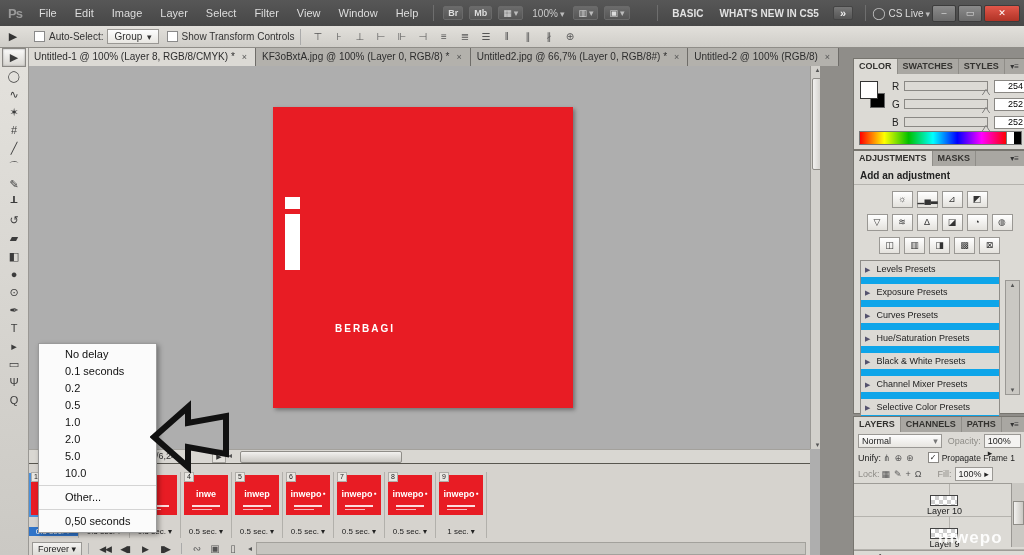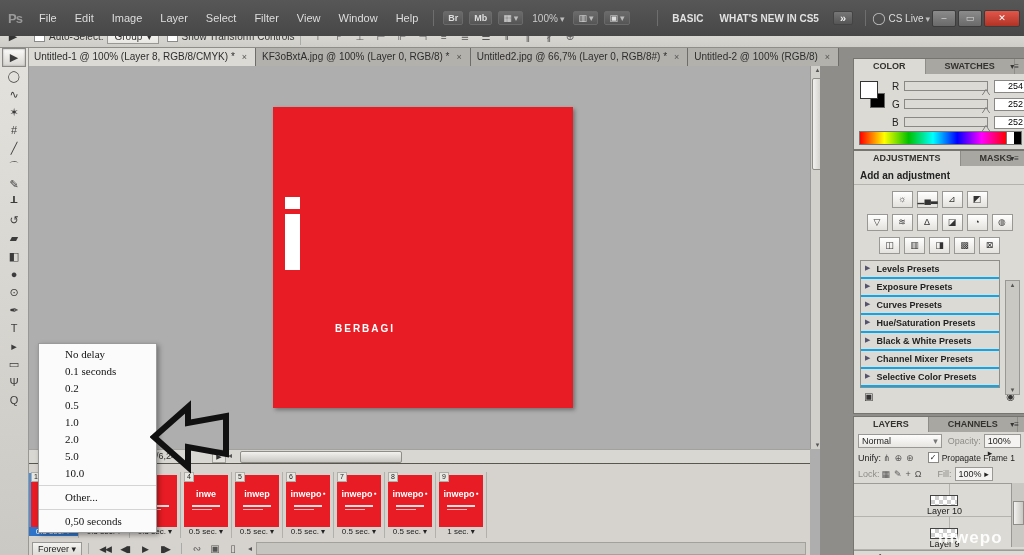--- a/index.html
+++ b/index.html
@@ -3,21 +3,21 @@
 <meta charset="utf-8">
 <style>
   html,body{margin:0;padding:0;}
   body{width:1024px;height:555px;position:relative;overflow:hidden;
        font-family:"Liberation Sans","DejaVu Sans",sans-serif;background:#aeaeae;
        -webkit-font-smoothing:antialiased;}
   .ab{position:absolute;}
   .nosel{user-select:none;}
 
   
-  .titlebar{left:0;top:0;width:1024px;height:36px;background:linear-gradient(#575757,#474747);
+  .titlebar{left:0;top:0;width:1024px;height:26px;background:linear-gradient(#575757,#474747);
             color:#dedede;font-size:11px;display:flex;align-items:center;z-index:10;}
   .pslogo{width:30px;text-align:center;color:#9a9a9a;font-weight:bold;font-size:13px;letter-spacing:-1px;}
   .menu-item{padding:16px 9px;line-height:26px;cursor:default;}
   .tb-sep{width:1px;height:16px;background:#6e6e6e;margin:0 6px;}
   .appicon{border:1px solid #6a6a6a;border-radius:2px;background:linear-gradient(#6b6b6b,#555);
            font-size:9px;font-weight:bold;padding:1px 4px;margin:0 3px;color:#ddd;}
   .ddico{font-size:9px;color:#bbb;margin-left:2px;}
   .ws-btn{font-size:10px;font-weight:bold;padding:0 8px;color:#e2e2e2;}
   .chev-btn{background:linear-gradient(#777,#555);border:1px solid #444;border-radius:2px;
             padding:0 6px;font-weight:bold;color:#eee;margin:0 6px;}
@@ -65,48 +65,48 @@
              font-size:9px;color:#333;z-index:4;}
   .hthumb{left:212px;top:1px;width:160px;height:10px;background:linear-gradient(#f2f1ef,#c9c7c2);border:1px solid #8f8d88;border-radius:2px;}
 
   
   .timeline{left:28px;top:462px;width:782px;height:93px;background:#d6d3ce;border-top:2px solid #58564f;z-index:3;}
   .frames{left:0px;top:8px;display:flex;}
   .frame{width:50px;height:66px;position:relative;border-right:1px solid #b2b0ab;}
   .frame.sel .fbox{outline:2px solid #4a90d9;}
   .ftag{position:absolute;left:3px;top:0px;background:#e9e7e2;border:1px solid #b0aea9;color:#222;
         font-size:7px;padding:0 2px;z-index:2;line-height:8px;}
-  .fbox{position:absolute;left:3px;top:3px;width:44px;height:52px;background:#e81c24;}
+  .fbox{position:absolute;left:3px;top:3px;width:44px;height:40px;background:#e81c24;}
   .ftext{position:absolute;left:0;top:14px;width:100%;text-align:center;color:#fff;font-weight:bold;font-size:9px;letter-spacing:0;}
   .frame.dot .ftext::after{content:"●";font-size:5px;vertical-align:2px;margin-left:1px;}
   .fsub{position:absolute;left:8px;top:30px;width:28px;height:2px;background:rgba(255,255,255,.85);}
   .fsub2{position:absolute;left:8px;top:34px;width:20px;height:1px;background:rgba(255,255,255,.7);}
   .fdelay{position:absolute;left:0;bottom:2px;width:100%;text-align:center;font-size:8px;color:#222;}
   .frame.sel .fdelay{background:#2f74c9;color:#fff;}
   .loopbar{left:0;top:76px;width:782px;height:17px;display:flex;align-items:center;font-size:9px;color:#222;}
   .loopdd{border:1px solid #9a9894;background:linear-gradient(#f4f3f1,#dedcd7);padding:0 5px;margin-left:4px;height:12px;line-height:12px;}
   .pbtn{width:20px;text-align:center;font-size:9px;color:#333;letter-spacing:-1px;}
   .tlico{width:18px;text-align:center;font-size:10px;color:#555;}
   .tltrack{flex:1;height:11px;background:#c7c5c0;border:1px solid #a3a19c;margin:0 4px;}
 
   
   .delaymenu{left:38px;top:343px;width:117px;background:#fbfbfb;border:1px solid #9a9a9a;
              box-shadow:2px 2px 5px rgba(0,0,0,.35);z-index:50;padding:2px 0;}
-  .dm-item{font-size:11px;color:#111;padding:2px 8px 2px 26px;line-height:13px;font-family:Liberation Serif, serif;}
+  .dm-item{font-size:11px;color:#111;padding:2px 8px 2px 26px;line-height:13px;}
   .dm-item.sep{border-top:1px solid #d4d4d4;margin-top:3px;padding-top:5px;}
   .bigarrow{left:150px;top:398px;z-index:60;}
 
   
   .dockbg{left:820px;top:47px;width:204px;height:508px;background:#8f8d89;z-index:2;}
   .dockstrip{left:822px;top:58px;width:30px;height:497px;background:#b5b3ae;border:1px solid #8f8d88;}
   .dico{width:22px;height:22px;margin:5px auto;border:1px solid #9a9894;background:linear-gradient(#e8e6e1,#cfcdc8);
         text-align:center;line-height:22px;font-size:11px;color:#333;}
   .panel{left:853px;width:171px;background:#dcdad5;border:1px solid #77756f;}
   .ptabs{height:15px;background:#a9a7a2;display:flex;font-size:9px;font-weight:bold;color:#33322f;}
-  .ptab{padding:1px 19px;line-height:13px;background:#a9a7a2;border-right:1px solid #8f8d88;}
+  .ptab{padding:1px 5px;line-height:13px;background:#a9a7a2;border-right:1px solid #8f8d88;}
   .ptab.active{background:#dcdad5;}
   .pmenu{margin-left:auto;padding:1px 4px;font-size:8px;color:#333;}
 
   
   .chrow{position:absolute;left:38px;height:14px;display:flex;align-items:center;}
   .chlabel{width:12px;font-size:10px;color:#222;}
   .chtrack{width:82px;height:8px;border:1px solid #8a8884;position:relative;}
   .chmark{position:absolute;right:-3px;bottom:-6px;width:0;height:0;border-left:4px solid transparent;
           border-right:4px solid transparent;border-bottom:6px solid #dcdad5;filter:drop-shadow(0 -1px 0 #555);}
   .chval{width:26px;height:11px;border:1px solid #8a8884;background:#fff;font-size:9px;text-align:right;
@@ -115,21 +115,21 @@
             background:linear-gradient(to right,#ff0000,#ffff00,#00c000,#00ffff,#0000ff,#ff00ff,#ff0000);}
   .speccap{position:absolute;right:-16px;top:-1px;width:14px;height:12px;border:1px solid #777;
            background:linear-gradient(to right,#fff 50%,#000 50%);}
 
   
   .adjtitle{font-size:10px;font-weight:bold;color:#222;padding:4px 6px 3px 6px;border-bottom:1px solid #b5b3ae;}
   .adjrow{display:flex;justify-content:center;margin:6px 0;}
   .aico{width:19px;height:15px;border:1px solid #9a9894;background:linear-gradient(#fff,#e4e2dd);
         margin:0 2px;text-align:center;font-size:9px;line-height:15px;color:#333;}
   .presets{margin:4px 6px 0 6px;border:1px solid #8f8d88;background:#dcdad5;width:138px;}
-  .preset{border-bottom:2px solid #0ea5e9;font-size:9px;color:#222;padding:3px 4px;display:flex;align-items:flex-start;font-weight:bold;}
+  .preset{border-bottom:7px solid #0ea5e9;font-size:9px;color:#222;padding:3px 4px;display:flex;align-items:flex-end;}
   .preset .tri{color:#55536e;font-size:7px;margin-right:6px;}
   .adjscroll{position:absolute;right:5px;top:129px;width:13px;height:113px;background:#cac8c3;border:1px solid #9a9894;
              font-size:7px;color:#555;text-align:center;}
   .adjfoot{display:flex;justify-content:space-between;padding:3px 10px;font-size:10px;color:#333;}
 
   
   .lrow{display:flex;align-items:center;font-size:9px;color:#222;padding:2px 4px;}
   .dim{color:#8f8d88;}
   .lsel{border:1px solid #9a9894;background:linear-gradient(#fdfdfd,#e8e6e1);width:78px;padding:0 3px;
         font-size:9px;height:12px;line-height:12px;display:flex;}

